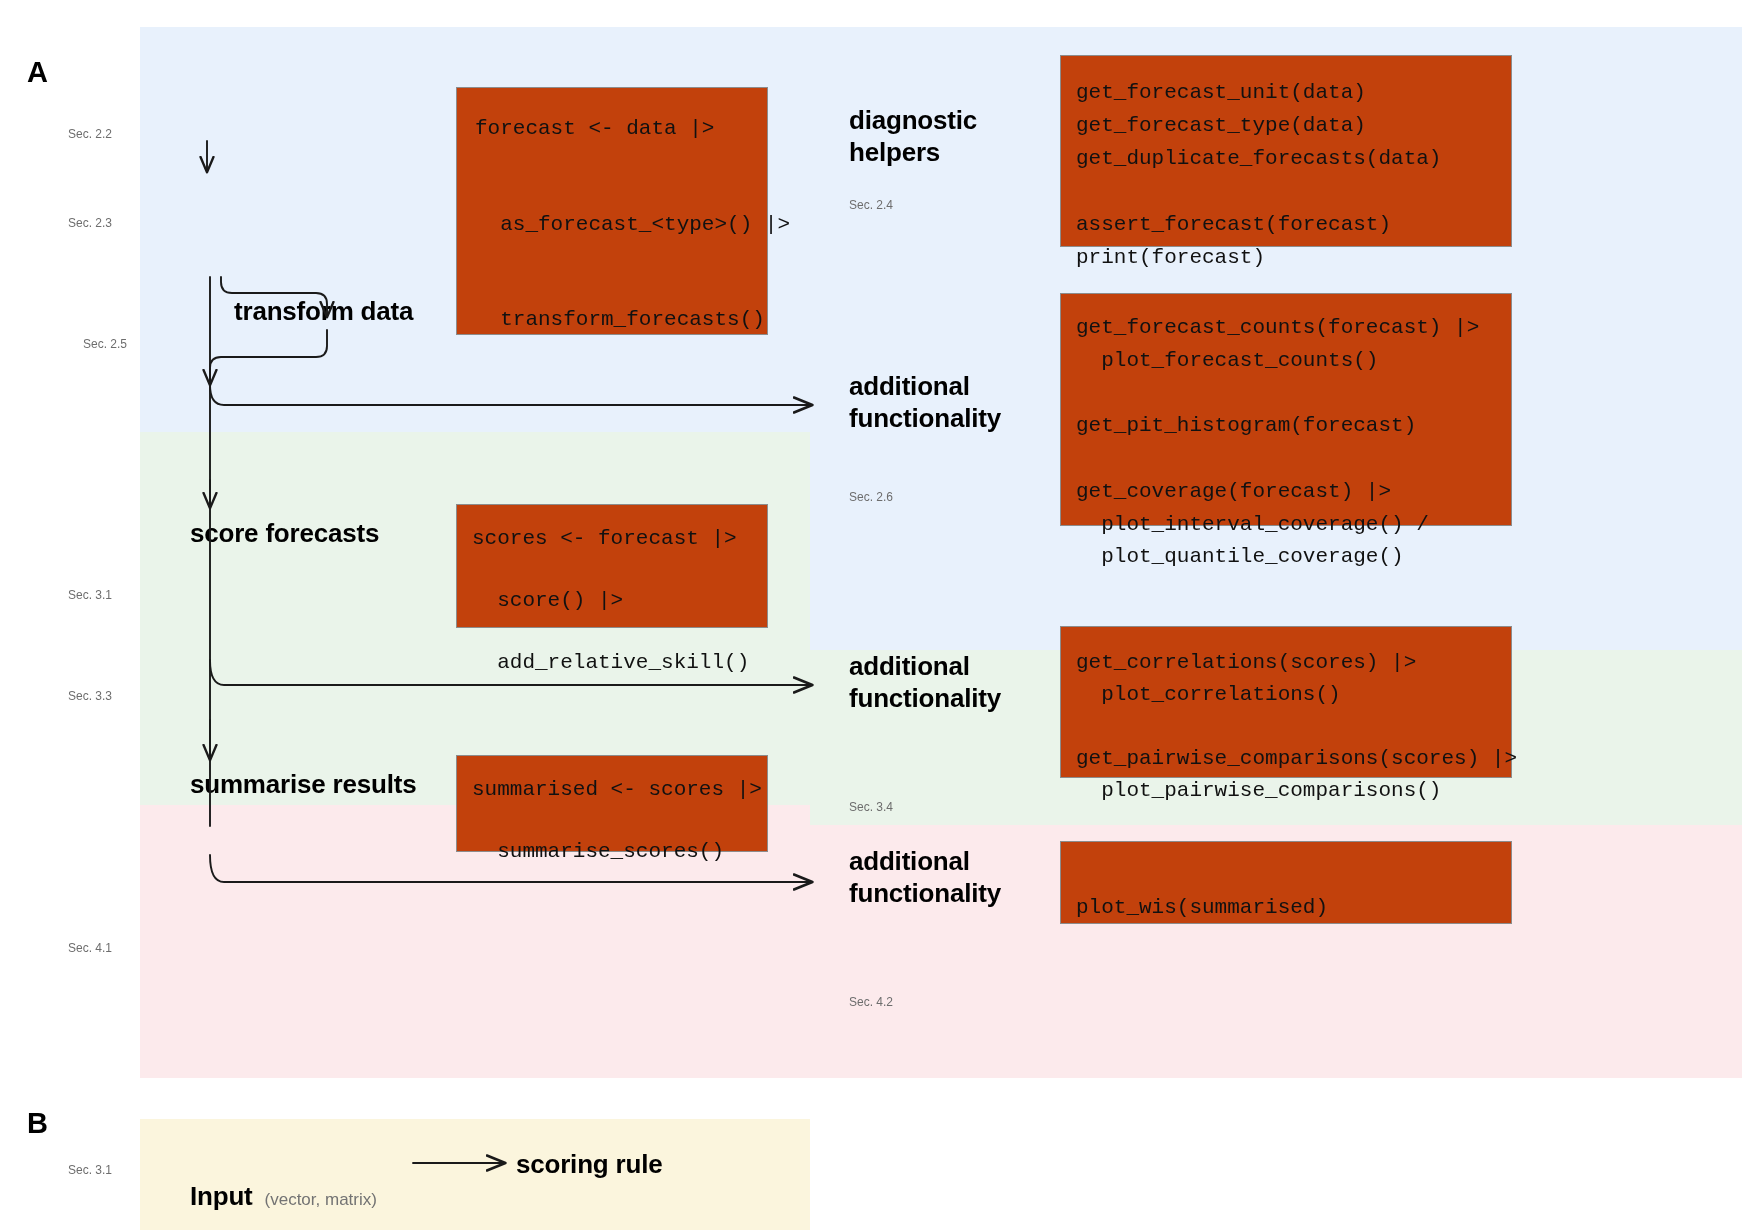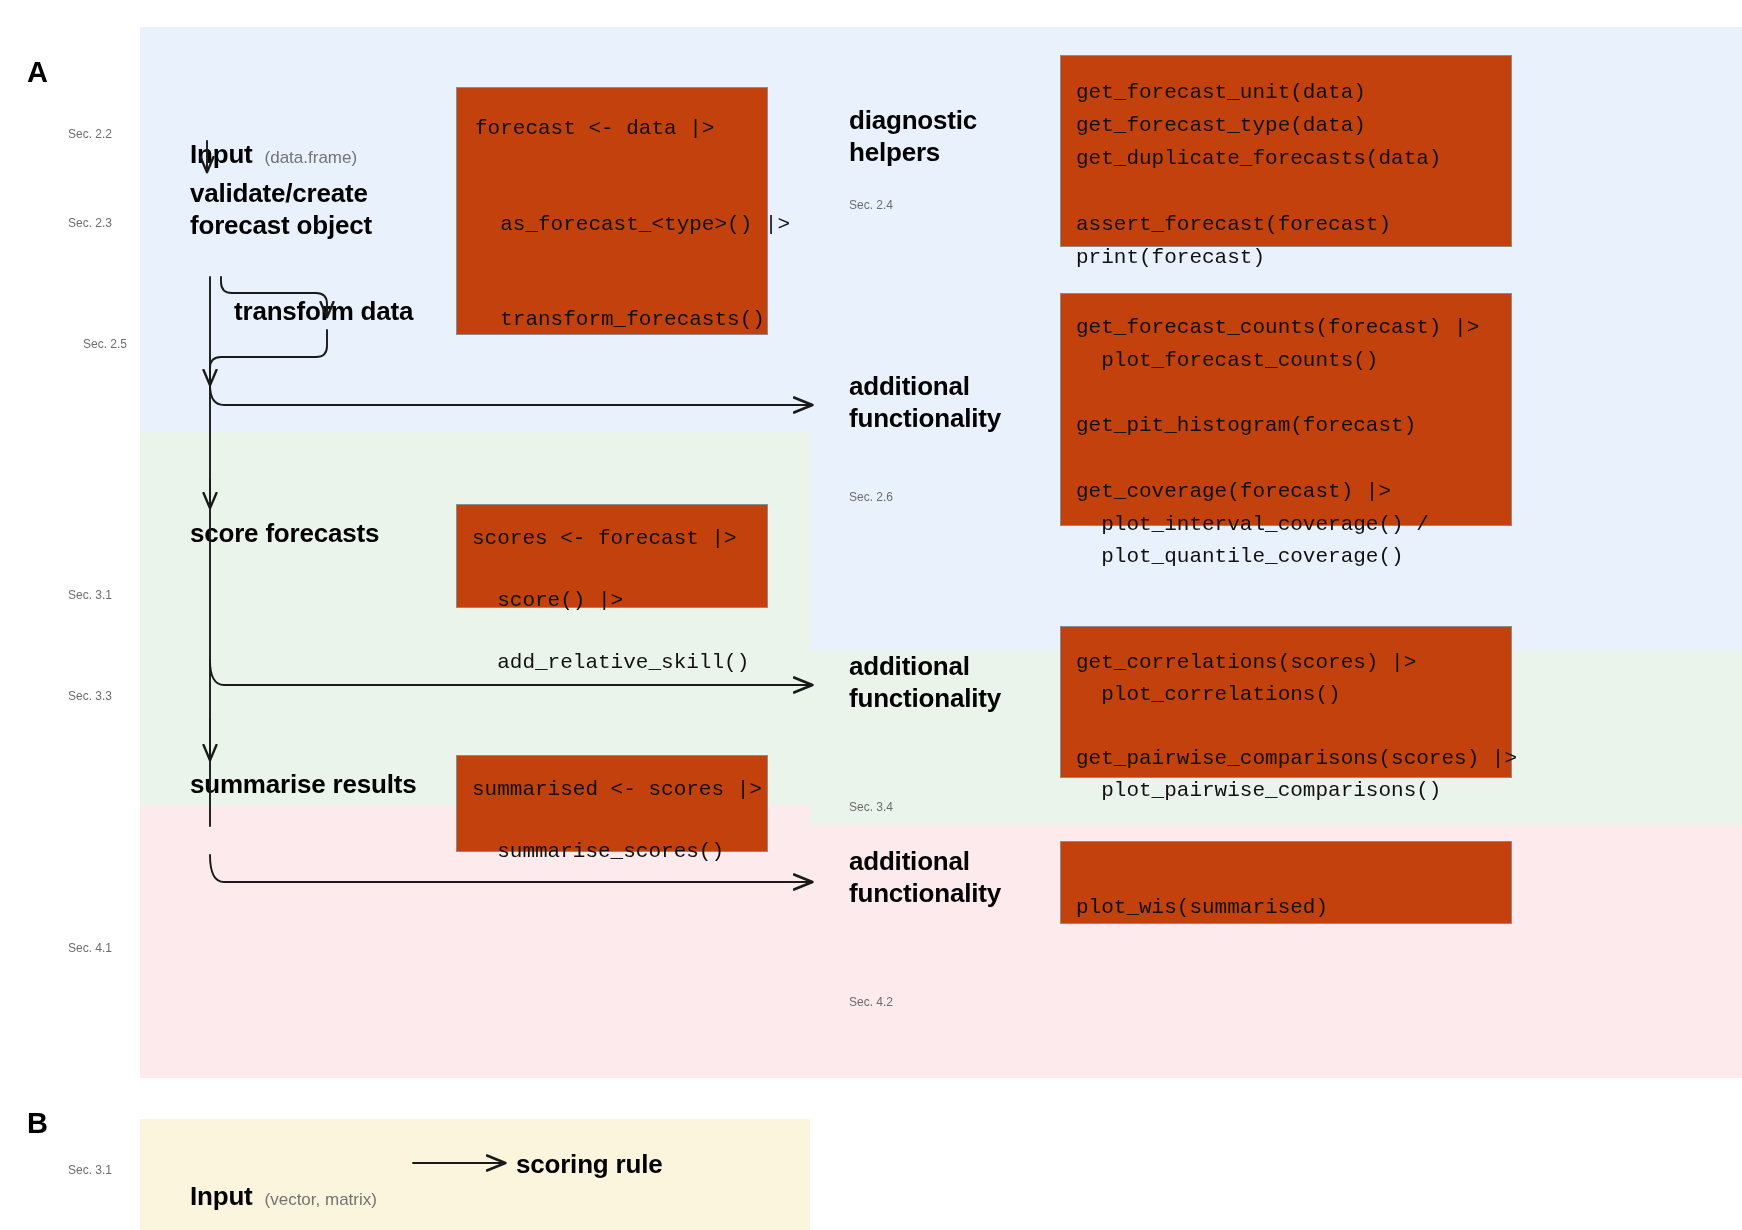--- a/index.html
+++ b/index.html
@@ -97,26 +97,21 @@
   <div class="sec-label" style="left:68px;  top:588px;">Sec. 3.1</div>
   <div class="sec-label" style="left:68px;  top:689px;">Sec. 3.3</div>
   <div class="sec-label" style="left:68px;  top:941px;">Sec. 4.1</div>
   <div class="sec-label" style="left:68px;  top:1163px;">Sec. 3.1</div>
 
   <div class="sec-label" style="left:849px; top:198px;">Sec. 2.4</div>
   <div class="sec-label" style="left:849px; top:490px;">Sec. 2.6</div>
   <div class="sec-label" style="left:849px; top:800px;">Sec. 3.4</div>
   <div class="sec-label" style="left:849px; top:995px;">Sec. 4.2</div>
 
-  <div class="node" style="left:190px; top:107px;">
-    <span>Input</span><span class="node-sub" style="margin-left:12px;">(data.frame)</span>
-  </div>
 
-  <div class="node" style="left:190px; top:178px;">validate/create
-forecast object</div>
 
   <div class="node" style="left:234px; top:296px;">transform data</div>
 
   <div class="node" style="left:190px; top:518px;">score forecasts</div>
 
   <div class="node" style="left:190px; top:769px;">summarise results</div>
 
   <div class="node" style="left:849px; top:105px;">diagnostic
 helpers</div>
   <div class="node" style="left:849px; top:371px;">additional
@@ -125,21 +120,21 @@
 functionality</div>
   <div class="node" style="left:849px; top:846px;">additional
 functionality</div>
 
   <div class="codebox" style="left:456px; top:87px; width:312px; height:248px; padding:25px 0 0 18px; line-height:1.52;"><span class="line">forecast &lt;- data |&gt;</span><span class="spacer">&nbsp;</span><span class="spacer">&nbsp;</span><span class="line">  as_forecast_&lt;type&gt;() |&gt;</span><span class="spacer">&nbsp;</span><span class="spacer">&nbsp;</span><span class="line">  transform_forecasts()</span></div>
 
   <div class="codebox" style="left:1060px; top:55px; width:452px; height:192px; padding:21px 0 0 15px; line-height:1.57;"><span class="line">get_forecast_unit(data)</span><span class="line">get_forecast_type(data)</span><span class="line">get_duplicate_forecasts(data)</span><span class="spacer">&nbsp;</span><span class="line">assert_forecast(forecast)</span><span class="line">print(forecast)</span></div>
 
   <div class="codebox" style="left:1060px; top:293px; width:452px; height:233px; padding:18px 0 0 15px; line-height:1.56;"><span class="line">get_forecast_counts(forecast) |&gt;</span><span class="line">  plot_forecast_counts()</span><span class="spacer">&nbsp;</span><span class="line">get_pit_histogram(forecast)</span><span class="spacer">&nbsp;</span><span class="line">get_coverage(forecast) |&gt;</span><span class="line">  plot_interval_coverage() /</span><span class="line">  plot_quantile_coverage()</span></div>
 
-  <div class="codebox" style="left:456px; top:504px; width:312px; height:104px; padding:18px 0 0 15px; line-height:1.48;"><span class="line">scores &lt;- forecast |&gt;</span><span class="spacer">&nbsp;</span><span class="line">  score() |&gt;</span><span class="spacer">&nbsp;</span><span class="line">  add_relative_skill()</span></div>
+  <div class="codebox" style="left:456px; top:504px; width:312px; height:124px; padding:18px 0 0 15px; line-height:1.48;"><span class="line">scores &lt;- forecast |&gt;</span><span class="spacer">&nbsp;</span><span class="line">  score() |&gt;</span><span class="spacer">&nbsp;</span><span class="line">  add_relative_skill()</span></div>
 
   <div class="codebox" style="left:1060px; top:626px; width:452px; height:152px; padding:20px 0 0 15px; line-height:1.52;"><span class="line">get_correlations(scores) |&gt;</span><span class="line">  plot_correlations()</span><span class="spacer">&nbsp;</span><span class="line">get_pairwise_comparisons(scores) |&gt;</span><span class="line">  plot_pairwise_comparisons()</span></div>
 
   <div class="codebox" style="left:456px; top:755px; width:312px; height:97px; padding:18px 0 0 15px; line-height:1.48;"><span class="line">summarised &lt;- scores |&gt;</span><span class="spacer">&nbsp;</span><span class="line">  summarise_scores()</span></div>
 
   <div class="codebox" style="left:1060px; top:841px; width:452px; height:83px; padding:18px 0 0 15px; line-height:1.52;"><span class="spacer">&nbsp;</span><span class="line">plot_wis(summarised)</span></div>
 
   <div class="node" style="left:190px; top:1149px;">
     <span>Input</span><span class="node-sub" style="margin-left:12px;">(vector, matrix)</span>
   </div>

